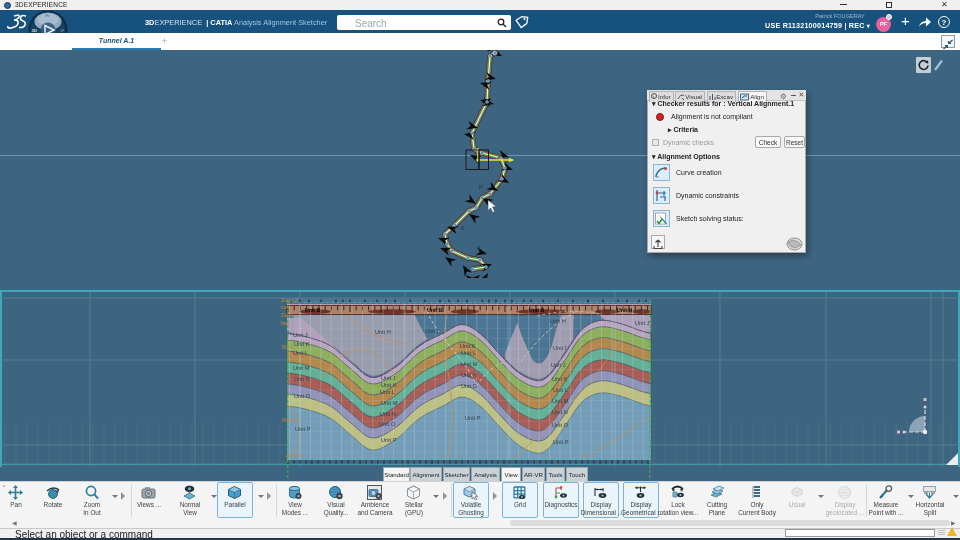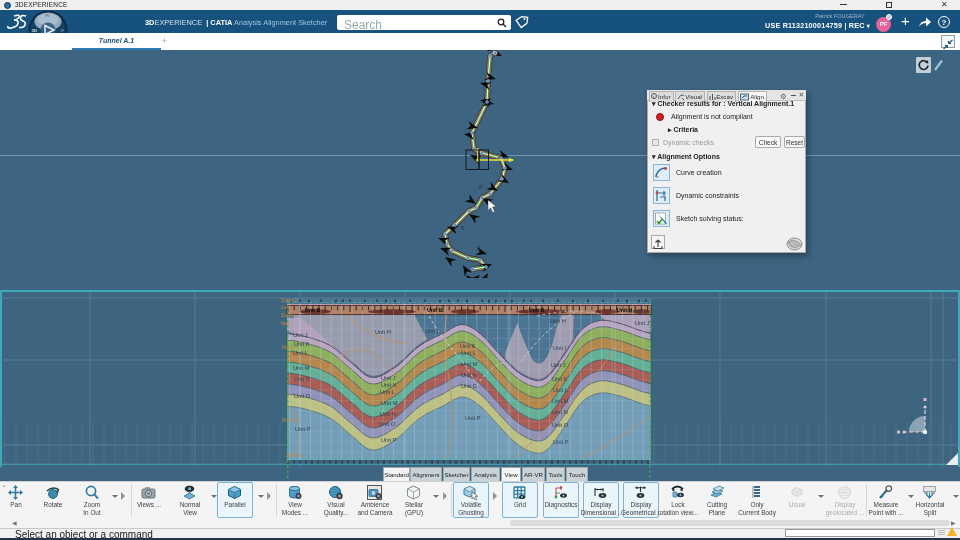--- a/index.html
+++ b/index.html
@@ -23,21 +23,21 @@
     <ellipse cx="21" cy="10.5" rx="10.5" ry="6" fill="#a9bccf"></ellipse>
     <circle cx="21" cy="21" r="7.5" fill="#2d5b80" opacity="0.9"></circle>
     <path d="M18,16.5 L27,21 L18,25.5Z" fill="none" stroke="#e8eef4" stroke-width="1.5"></path>
     <text x="21" y="36.5" font-size="4.6" fill="#cfdde8" text-anchor="middle" font-weight="bold">V.R</text>
     <text x="4.5" y="23" font-size="4.4" fill="#cfdde8" font-weight="bold">3D</text>
     <text x="33.5" y="23" font-size="4.4" fill="#8aa4ba">iF</text>
     <text x="18.5" y="7.5" font-size="4.4" fill="#44688c">Fr</text>
   </svg>
 <div class="abs" style="left:145px;top:17.5px;font-size:7.4px;color:#fff;white-space:nowrap"><b>3D</b><span style="color:#cfe0ec">EXPERIENCE</span> <b>&nbsp;| CATIA</b> <span style="color:#9fc3dd">Analysis Alignment Sketcher</span></div>
 <div class="abs" style="left:337px;top:15px;width:174px;height:15px;background:#fff;border-radius:2px">
-    <div class="abs" style="left:7px;top:3px;font-size:12px;color:#9aa">Search</div>
+    <div class="abs" style="left:18px;top:3px;font-size:10px;color:#9aa">Search</div>
     <svg width="10" height="10" viewBox="0 0 10 10" style="position:absolute;right:4px;top:2.5px">
       <circle cx="4" cy="4" r="2.8" fill="none" stroke="#222" stroke-width="1.3"></circle>
       <path d="M6.2,6.2 L9,9" stroke="#222" stroke-width="1.4"></path>
     </svg>
   </div>
 <svg width="15" height="15" viewBox="0 0 15 15" style="position:absolute;left:514px;top:15px">
     <path d="M2,6 L7,1.5 L13,1.5 L13,7.5 L8,12.5 Z" fill="none" stroke="#fff" stroke-width="1.3" transform="rotate(8 7 7)"></path>
     <circle cx="10.5" cy="4" r="1" fill="#fff"></circle>
   </svg>
 <div class="abs" style="left:770px;top:13px;width:140px;text-align:center;font-size:5.6px;color:#9fb8cc">Patrick FOUGERAY</div>

